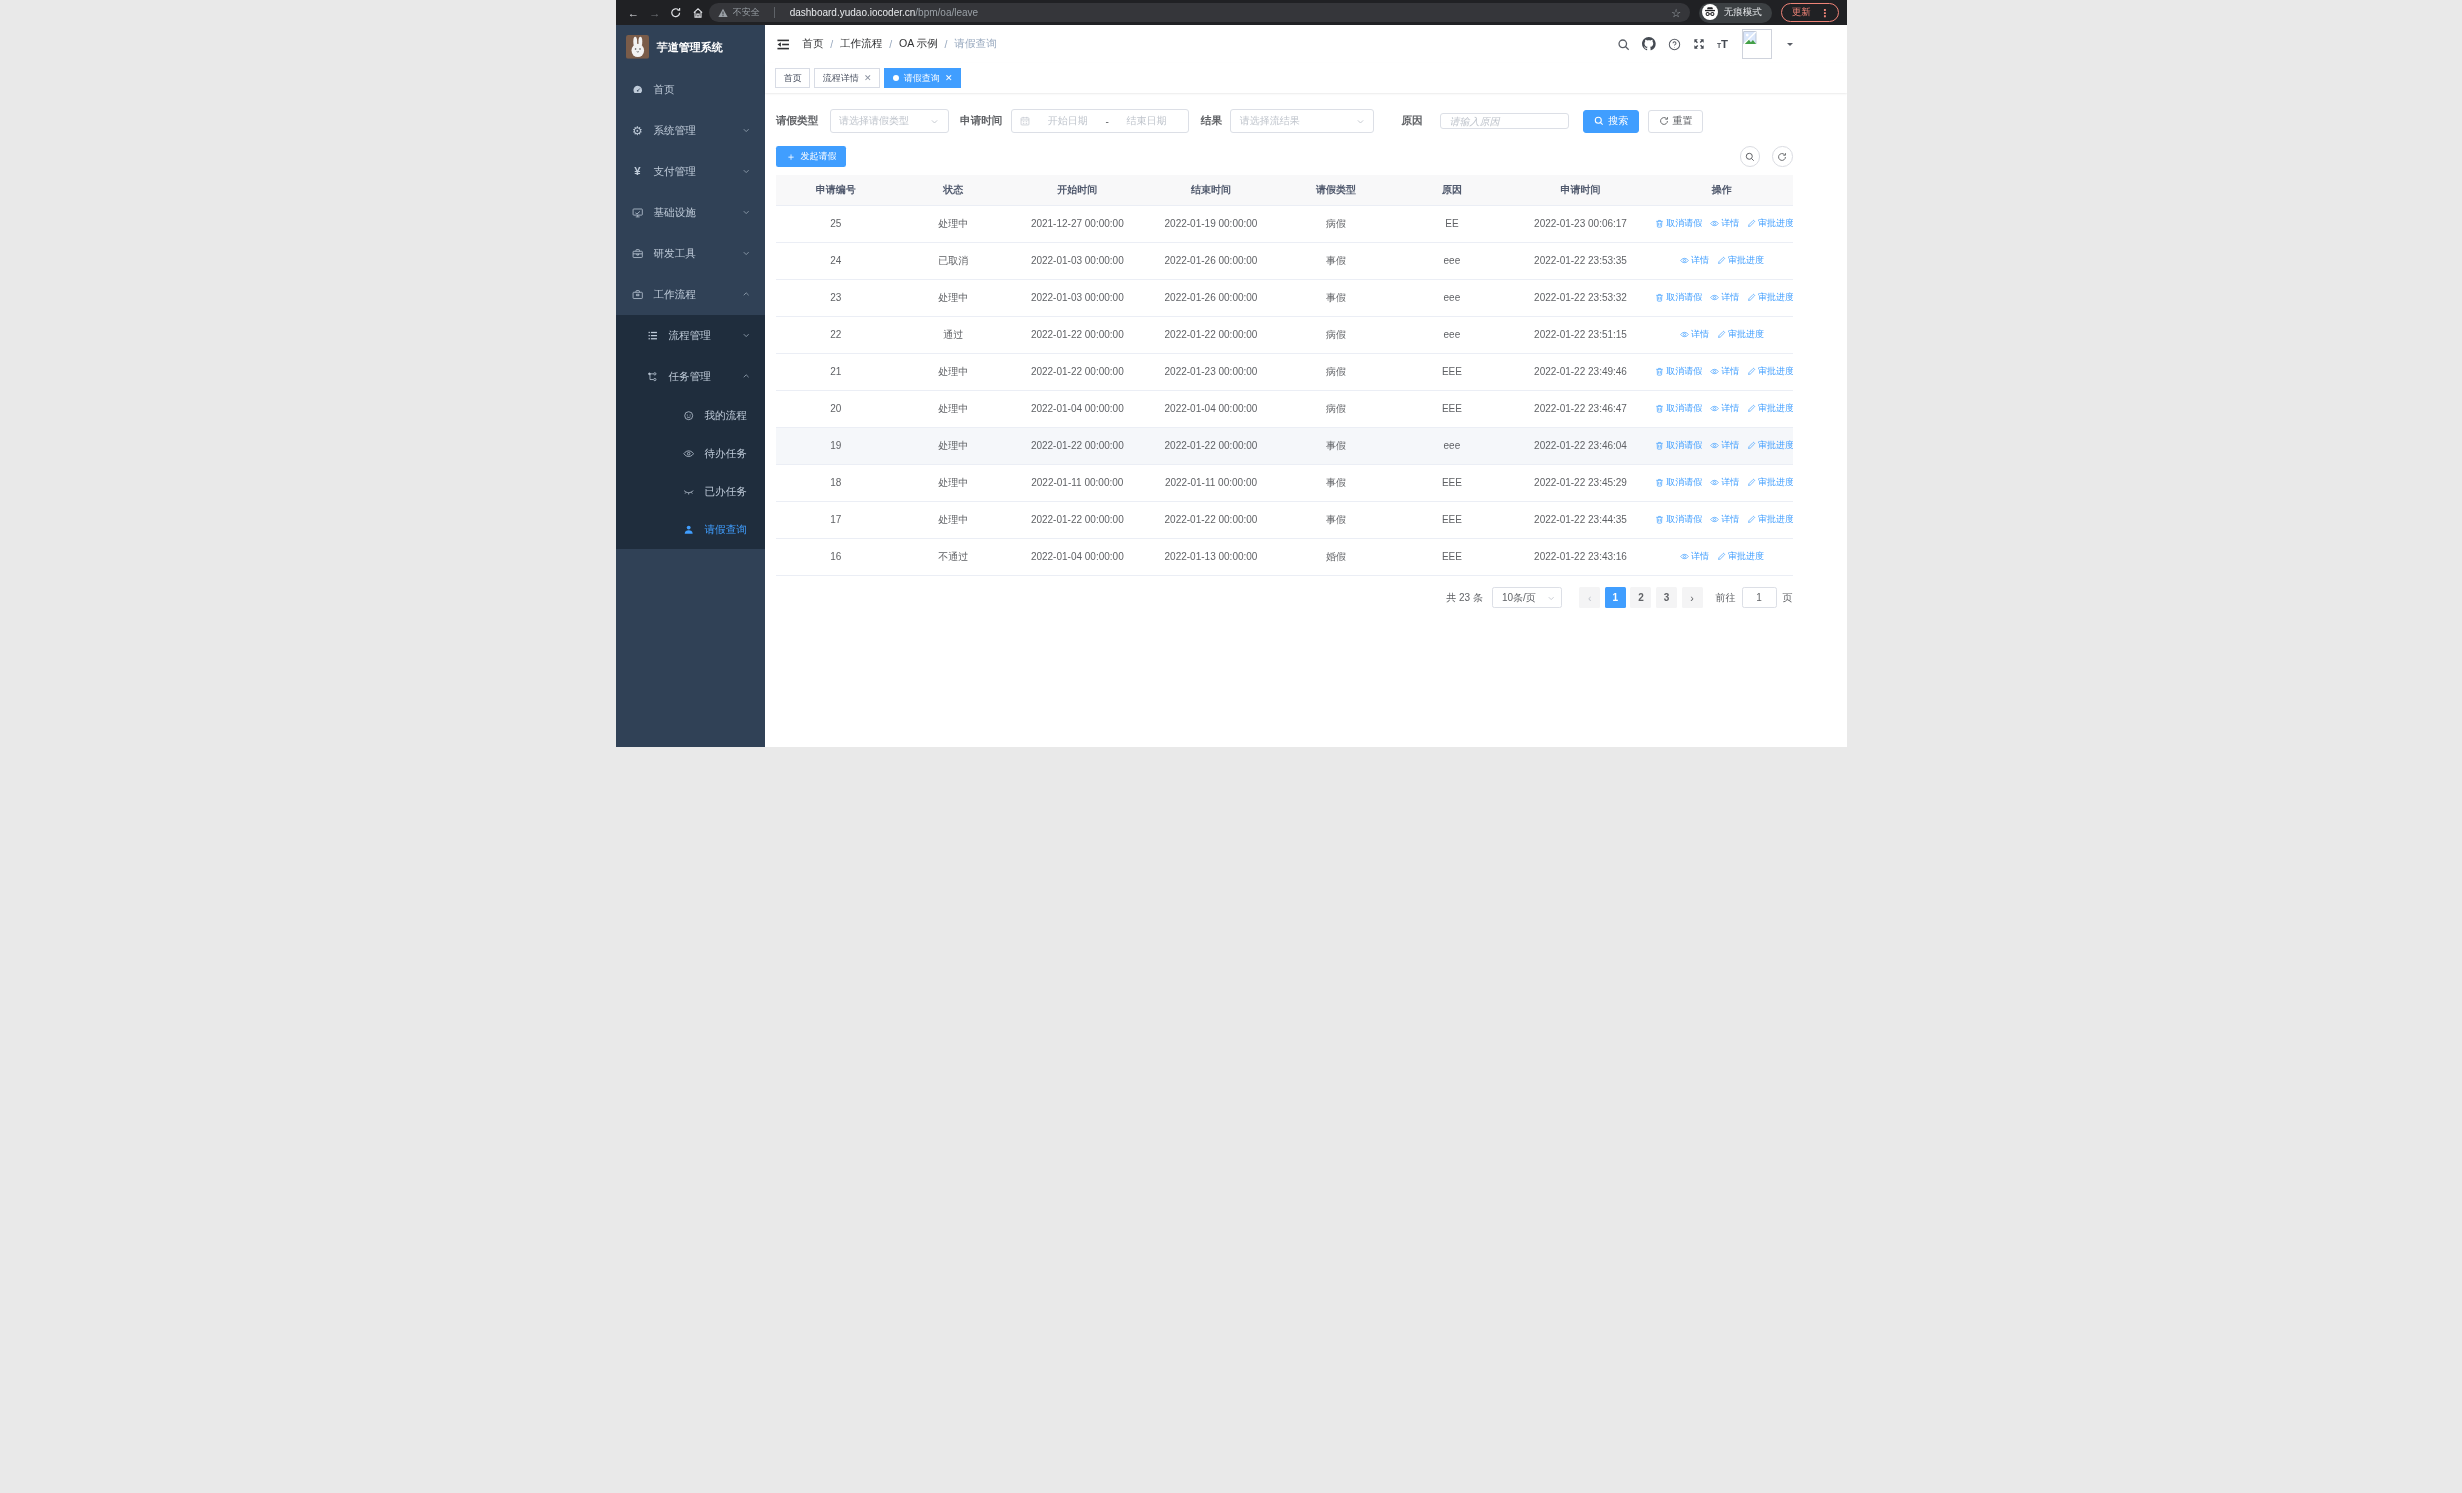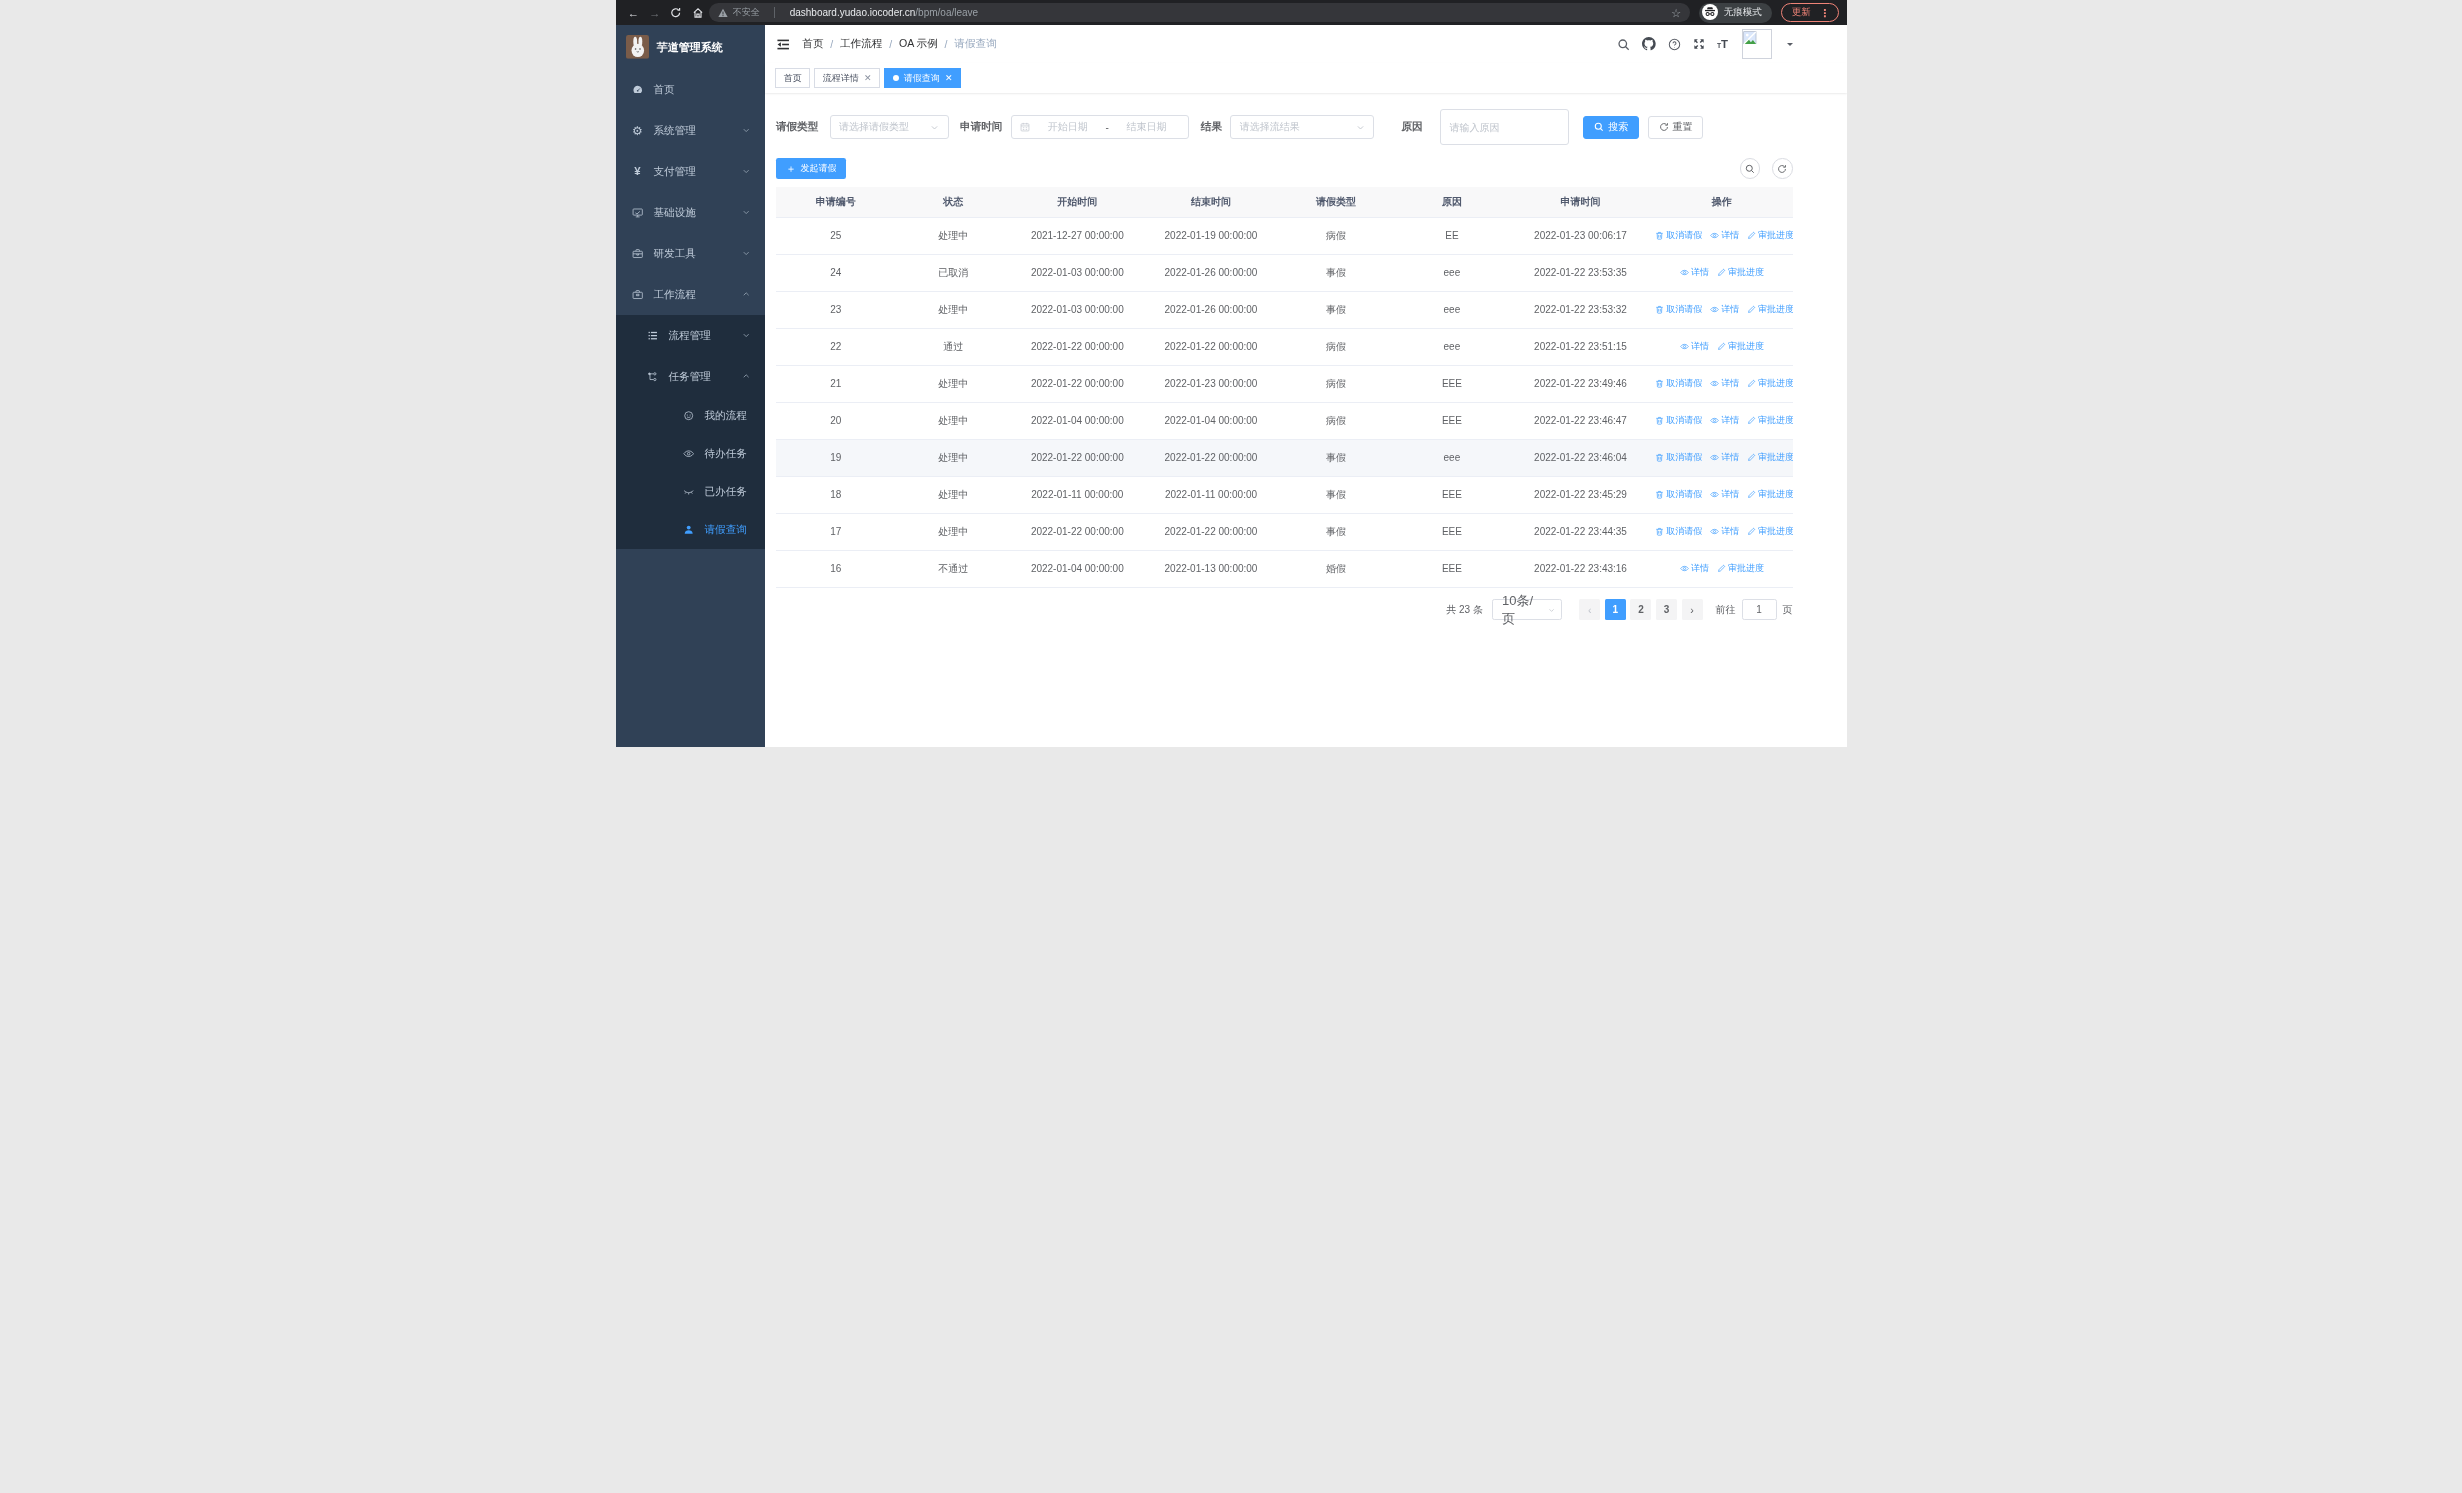--- a/index.html
+++ b/index.html
@@ -65,21 +65,21 @@
   .filter{display:flex;align-items:center;font-size:10.6px;}
   .flabel{font-weight:700;color:#606266;flex-shrink:0;}
   .sel,.inpbox{height:24px;border:0.8px solid #dcdfe6;border-radius:3px;background:#fff;display:flex;align-items:center;padding:0 8.4px;color:#bfc4cc;font-size:10px;cursor:pointer;}
   .sel{justify-content:space-between;}
   .w-type{width:119px;margin-left:11.4px;}
   .ml15{margin-left:11.4px;}  .ml11{margin-left:8.4px;}  .ml37{margin-left:12px;}  .ml36{margin-left:27px;}  .ml23{margin-left:17.5px;}
   .w-result{width:144px;}
   .date-range{width:178px;display:flex;align-items:center;gap:4.6px;}
   .date-range .ph{flex:1;text-align:center;color:#bfc4cc;}
   .date-range .dash{color:#606266;}
-  input.inp{height:36px;border:0.8px solid #dcdfe6;border-radius:3px;background:#fff;padding:0 8.4px;font-size:10px;color:#606266;outline:none;width:129px;}
+  input.inp{height:16px;border:0.8px solid #dcdfe6;border-radius:3px;background:#fff;padding:0 8.4px;font-size:10px;color:#606266;outline:none;width:129px;font-style:italic;}
   input.inp::placeholder{color:#bfc4cc;}
   .btn{height:23px;border-radius:3px;font-size:10px;display:inline-flex;align-items:center;gap:3.8px;padding:0 10px;cursor:pointer;border:0.8px solid transparent;white-space:nowrap;}
   .btn-search{background:#409eff;border-color:#409eff;color:#fff;margin-left:14.4px;}
   .btn-reset{background:#fff;border-color:#dcdfe6;color:#606266;margin-left:8.4px;}
 
   
   .toolbar{display:flex;align-items:center;margin:13px 0 8.4px;}
   .btn-create{background:#409eff;color:#fff;height:21px;border:none;border-radius:2.3px;padding:0 10px;font-size:9px;display:inline-flex;align-items:center;gap:4.6px;cursor:pointer;}
   .plus{font-size:10px;font-weight:400;}
   .tool-right{margin-left:auto;display:flex;gap:12px;}
@@ -88,21 +88,21 @@
   
   table{width:100%;border-collapse:collapse;table-layout:fixed;}
   thead th{height:30px;background:#f8f8f9;color:#515a6e;font-size:10px;font-weight:700;border-bottom:0.8px solid #ebeef5;text-align:center;}
   tbody td{height:37px;border-bottom:0.8px solid #ebeef5;color:#606266;font-size:10px;text-align:center;white-space:nowrap;overflow:hidden;}
   tr.hl{background:#f5f7fa;}
   .al{color:#409eff;font-size:9px;display:inline-flex;align-items:center;gap:2.3px;margin:0 3.8px;cursor:pointer;text-decoration:none;white-space:nowrap;}
 
   
   .pagination{display:flex;align-items:center;justify-content:flex-end;margin-top:11.4px;font-size:10px;color:#606266;}
   .total{margin-right:9px;}
-  .psize{width:70px;height:21px;border:0.8px solid #dcdfe6;border-radius:2.3px;display:flex;align-items:center;justify-content:space-between;padding:0 6px 0 9px;color:#606266;margin-right:15px;font-size:13px;cursor:pointer;background:#fff;gap:8px;}
+  .psize{width:70px;height:21px;border:0.8px solid #dcdfe6;border-radius:2.3px;display:flex;align-items:center;justify-content:space-between;padding:0 6px 0 9px;color:#606266;margin-right:15px;font-size:10px;cursor:pointer;background:#fff;gap:8px;}
   .pg{min-width:21px;height:21px;margin:0 2.3px;background:#f4f4f5;color:#606266;border:none;border-radius:1.5px;font-size:10px;display:inline-flex;align-items:center;justify-content:center;font-weight:600;cursor:pointer;}
   .pg.active{background:#409eff;color:#fff;}
   .pg.prev{color:#c0c4cc;font-weight:400;font-size:10.6px;}
   .pg.next{font-weight:400;font-size:10.6px;}
   .goto{margin-left:10.6px;display:flex;align-items:center;gap:6px;}
   input.goto-input{width:35px;height:21px;border:0.8px solid #dcdfe6;border-radius:2.3px;text-align:center;font-size:10px;color:#606266;outline:none;}
 </style>
 </head>
 <body>
 

